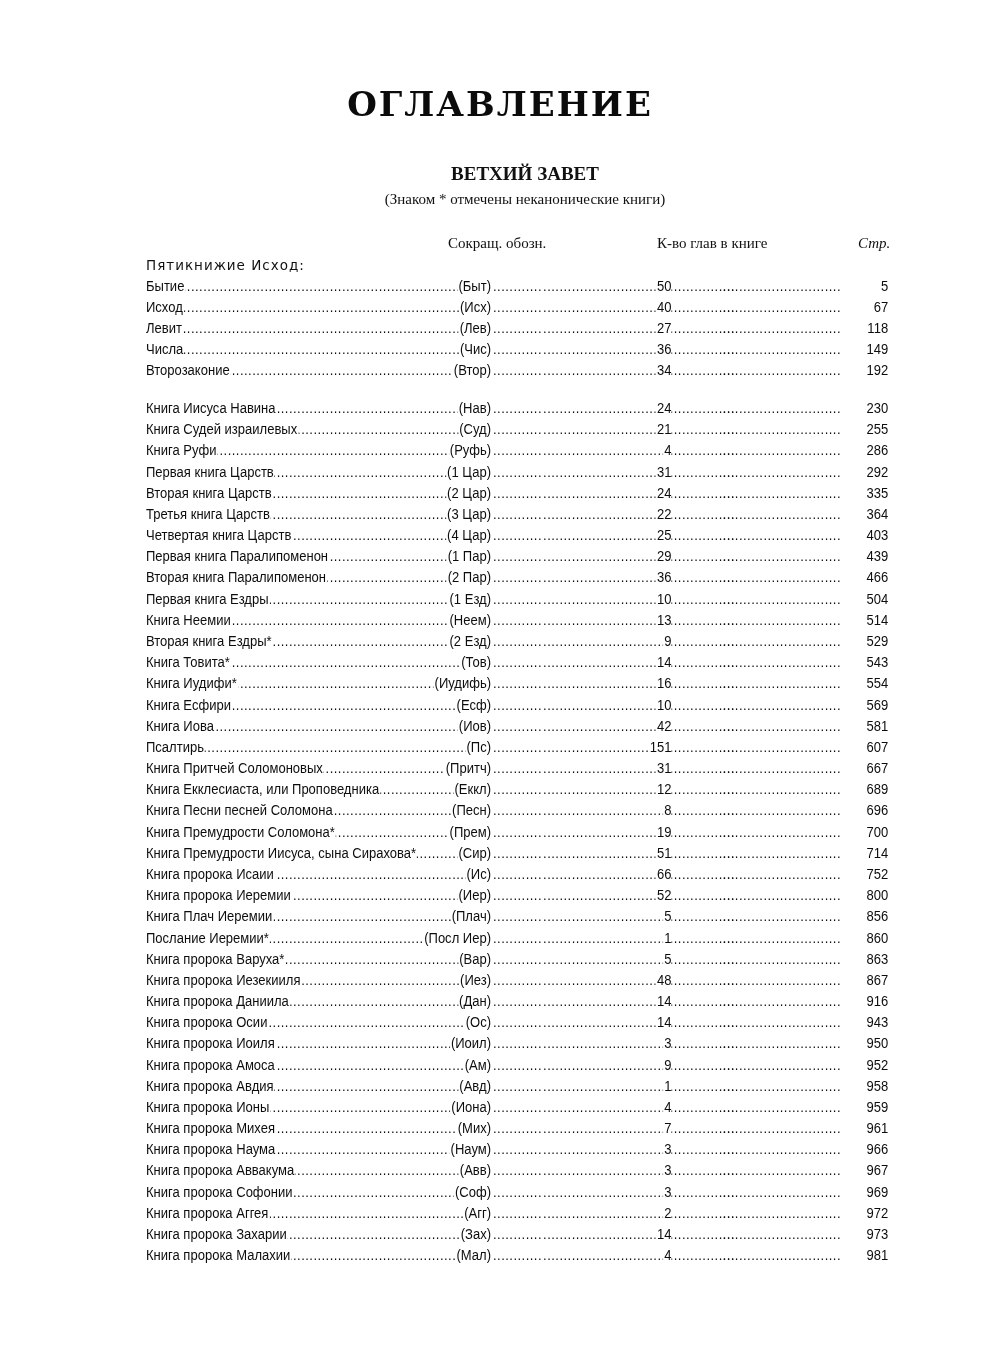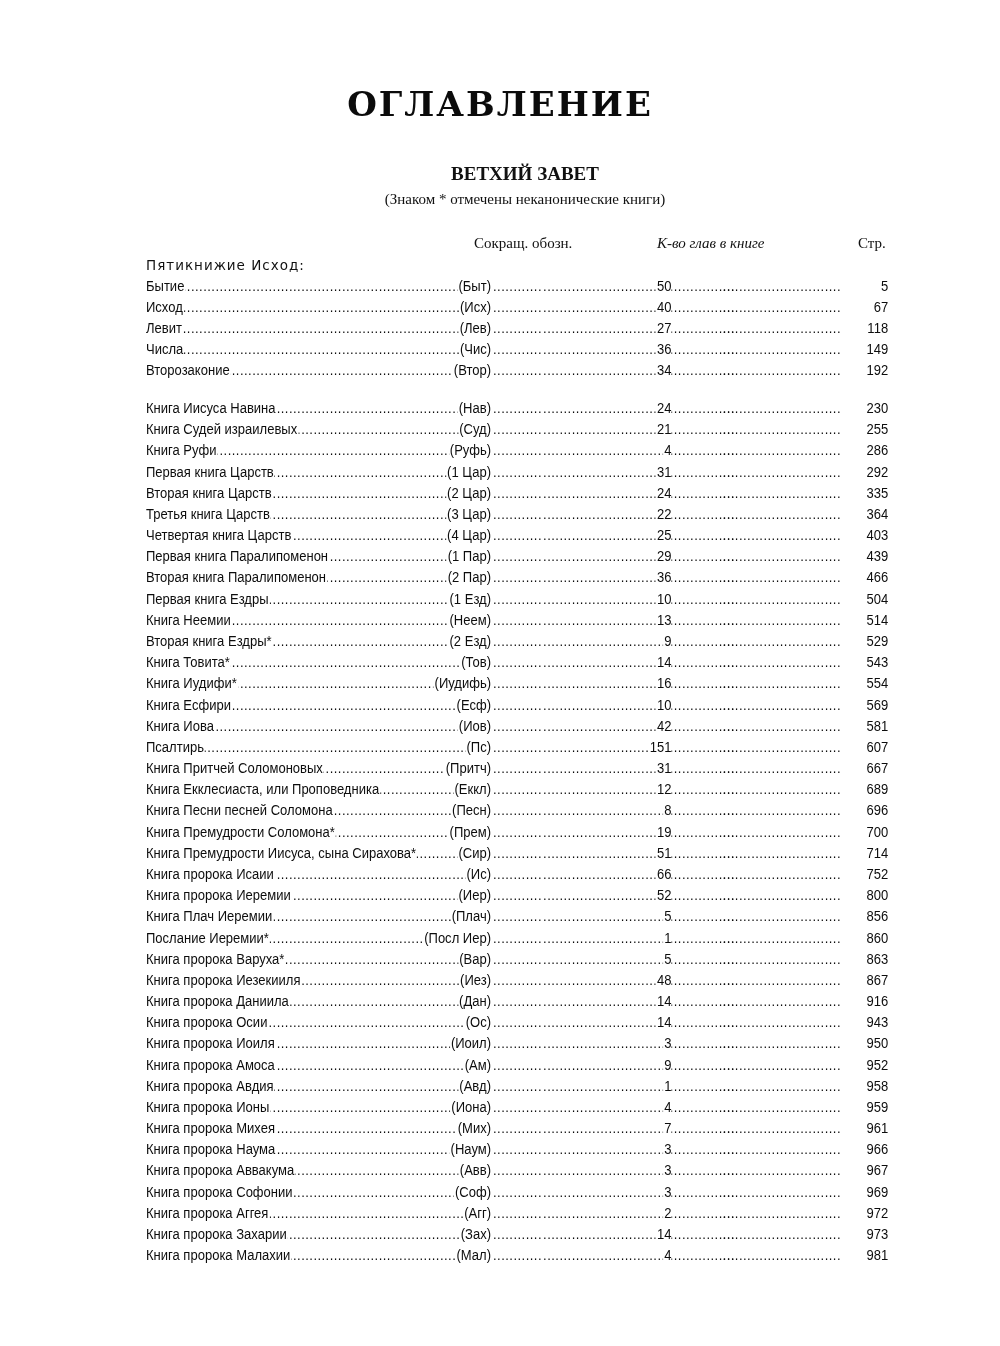--- a/index.html
+++ b/index.html
@@ -38,23 +38,23 @@
   .row .dots3 { position: absolute; left: 620px; top: 0; width: 128px; overflow: hidden; white-space: nowrap; z-index: 1; letter-spacing: 0.5px; }
   .row .pg { position: absolute; right: -50px; top: 0; background: #fff; white-space: nowrap; z-index: 3; padding-left: 1px; }
 </style>
 </head>
 <body>
 
 <div class="title">ОГЛАВЛЕНИЕ</div>
 <div class="section">ВЕТХИЙ ЗАВЕТ</div>
 <div class="note">(Знаком * отмечены неканонические книги)</div>
 
-<div class="colhead" style="left:474px;text-align:center;">Сокращ. обозн.</div>
-<div class="colhead" style="left:657px;font-style:italic;">К-во глав в книге</div>
-<div class="colhead" style="left:858px;">Стр.</div>
+<div class="colhead" style="left:448px;text-align:center;">Сокращ. обозн.</div>
+<div class="colhead" style="left:657px;">К-во глав в книге</div>
+<div class="colhead" style="left:858px;font-style:italic;">Стр.</div>
 
 <div class="grouphead">Пятикнижие Исход:</div>
 
 <div class="rows" id="rows">
     <div class="row" style="top: 276px;">
       <span class="dots1">......................................................................................................................................................................................................................</span>
       <span class="name">Бытие</span>
       <span class="abbr">(Быт)</span>
       <span class="dots2">......................................................................................................................................................................................................................</span>
       <span class="ch">50</span>

